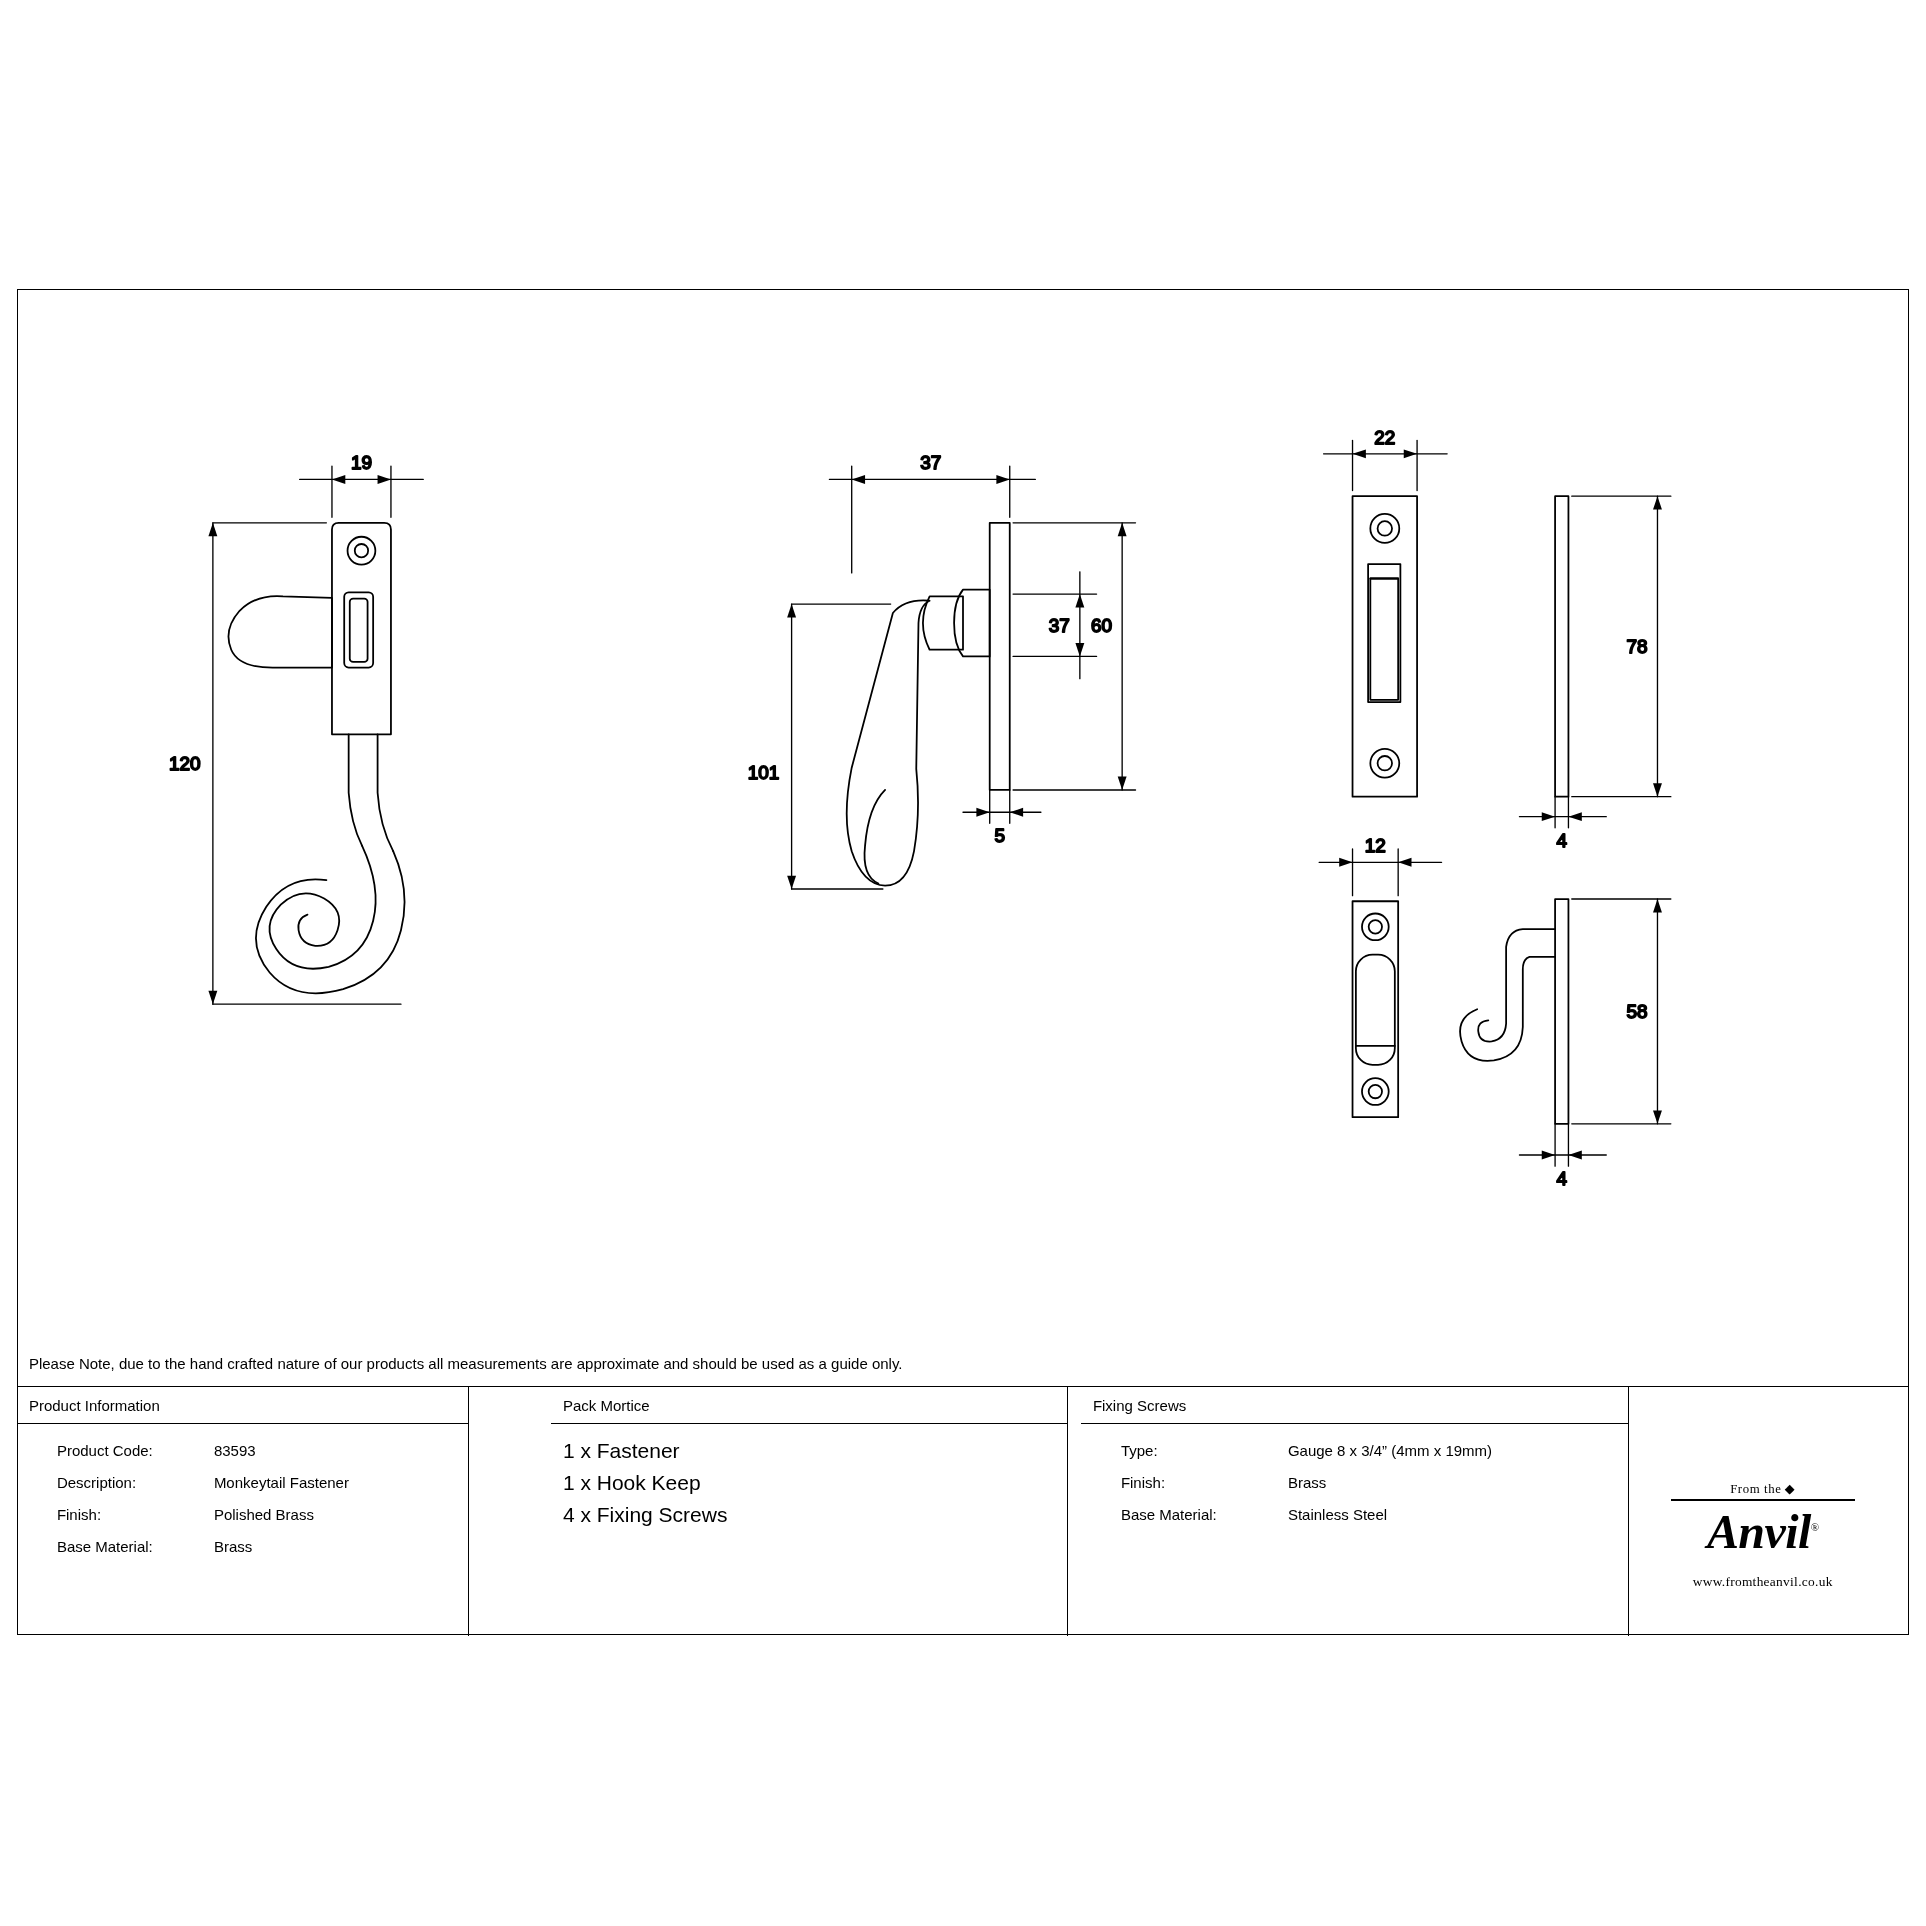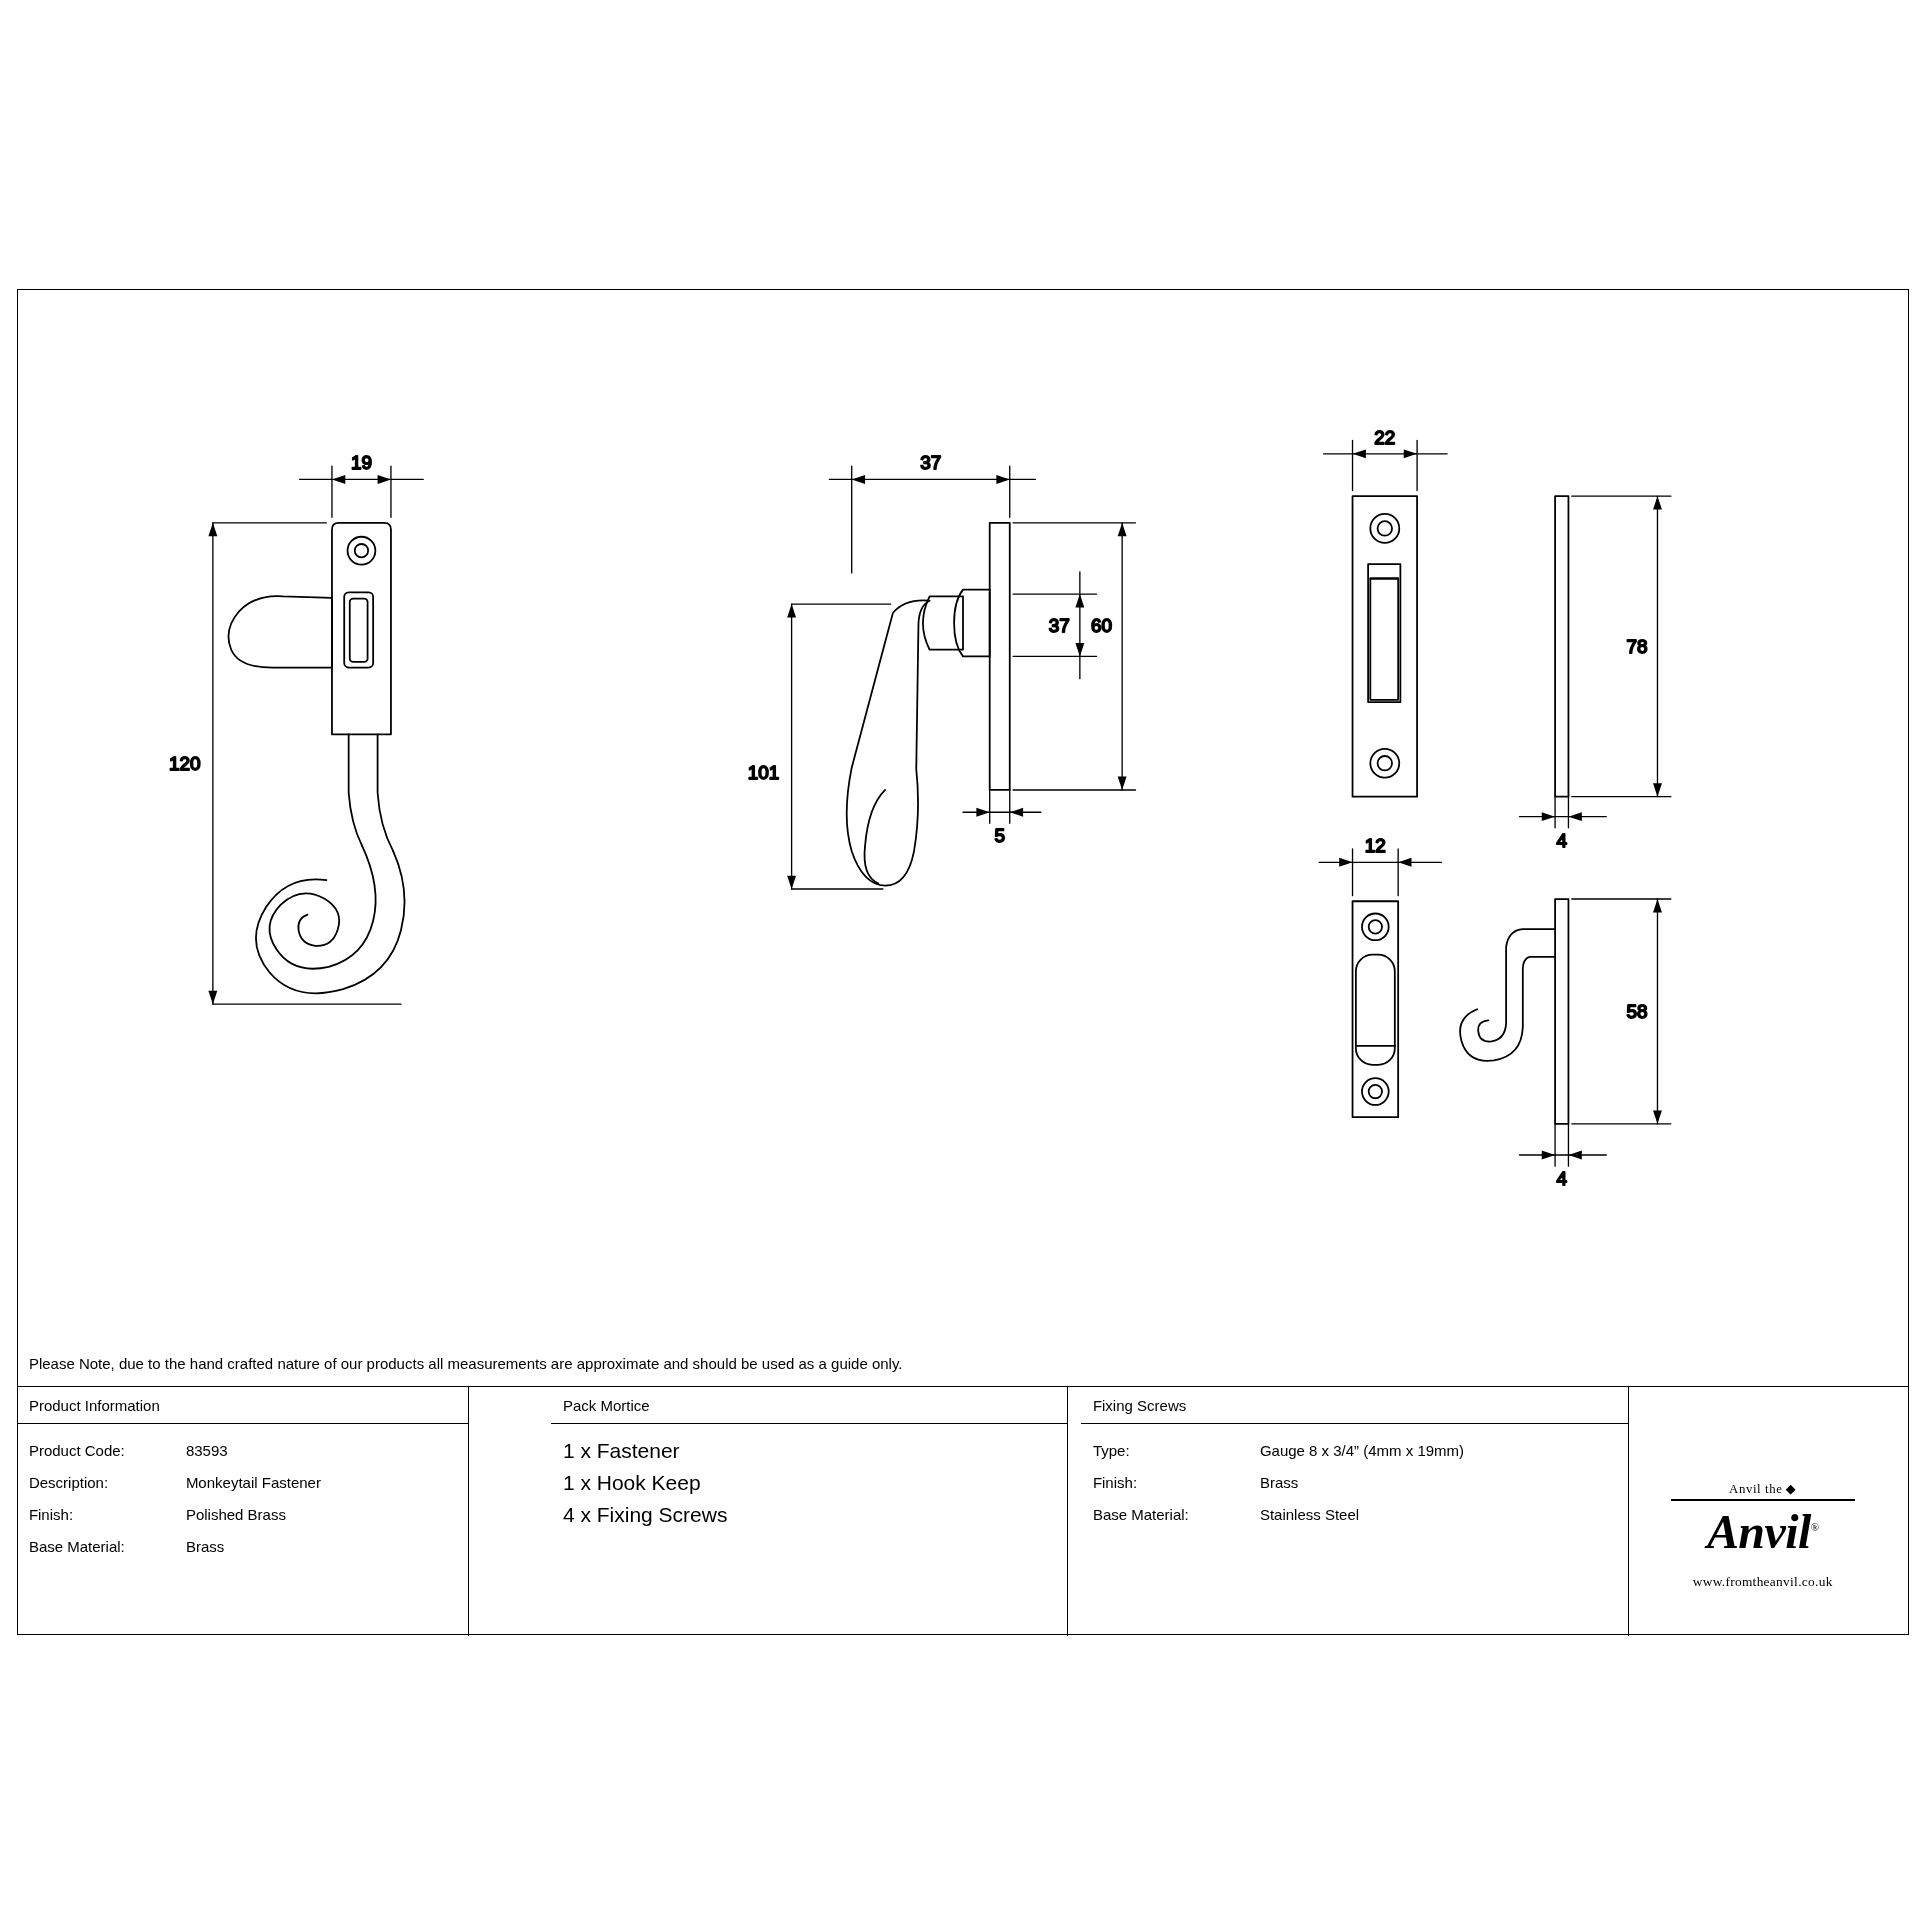--- a/index.html
+++ b/index.html
@@ -18,21 +18,21 @@
   .cell{position:absolute;top:0;height:100%;box-sizing:border-box;}
   .c1{left:0;width:452px;border-right:1.7px solid #000;}
   .c2{left:534px;width:517px;border-right:1.7px solid #000;}
   .c3{left:1064px;width:548px;border-right:1.7px solid #000;}
   .c4{left:1600px;width:292px;}
   .hdrrow .cell{border-bottom:1.7px solid #000;display:flex;align-items:center;}
   .hdrrow .c4{border-bottom:none;}
   .hdr{font-size:15px;padding-left:12.2px;}
   .bodyrow .cell{padding-top:12.2px;}
   .kv{display:flex;font-size:15px;line-height:32px;padding-left:12.2px;}
-  .kv .k{width:157px;flex:none;}
+  .kv .k{width:157px;flex:none;margin-left:28px;}
   .kv .v{flex:1;}
   .li{font-size:21px;line-height:32px;padding-left:12.2px;}
   .kv3 .k{width:167px;}
 
   
   .logo{position:relative;width:100%;height:100%;display:flex;flex-direction:column;align-items:center;justify-content:center;}
   .logo-top{font-size:12.8px;font-family:"Liberation Serif",serif;letter-spacing:0.6px;display:flex;align-items:center;gap:3.3px;}
   .logo-main{font-family:"Liberation Serif",serif;font-style:italic;font-weight:bold;font-size:48px;line-height:48px;letter-spacing:-0.6px;position:relative;}
   .logo-reg{font-size:11px;vertical-align:super;font-style:normal;font-weight:normal;}
   .logo-url{font-family:"Liberation Serif",serif;font-size:13.4px;letter-spacing:0.3px;margin-top:18px;}
@@ -296,21 +296,21 @@
         </div>
         <div class="kv kv3">
           <span class="k">Base Material:</span>
           <span class="v">Stainless Steel</span>
         </div>
       </div>
 
       <div class="cell c4">
         <div class="logo">
           <div class="logo-top">
-            <span>Anvil the</span>
+            <span>From the</span>
             <span>◆</span>
           </div>
           <div class="logo-rule"></div>
           <div class="logo-main"><span>Anvil</span><span class="logo-reg">®</span></div>
           <div class="logo-url">www.fromtheanvil.co.uk</div>
         </div>
       </div>
 
     </div>
   </div>

